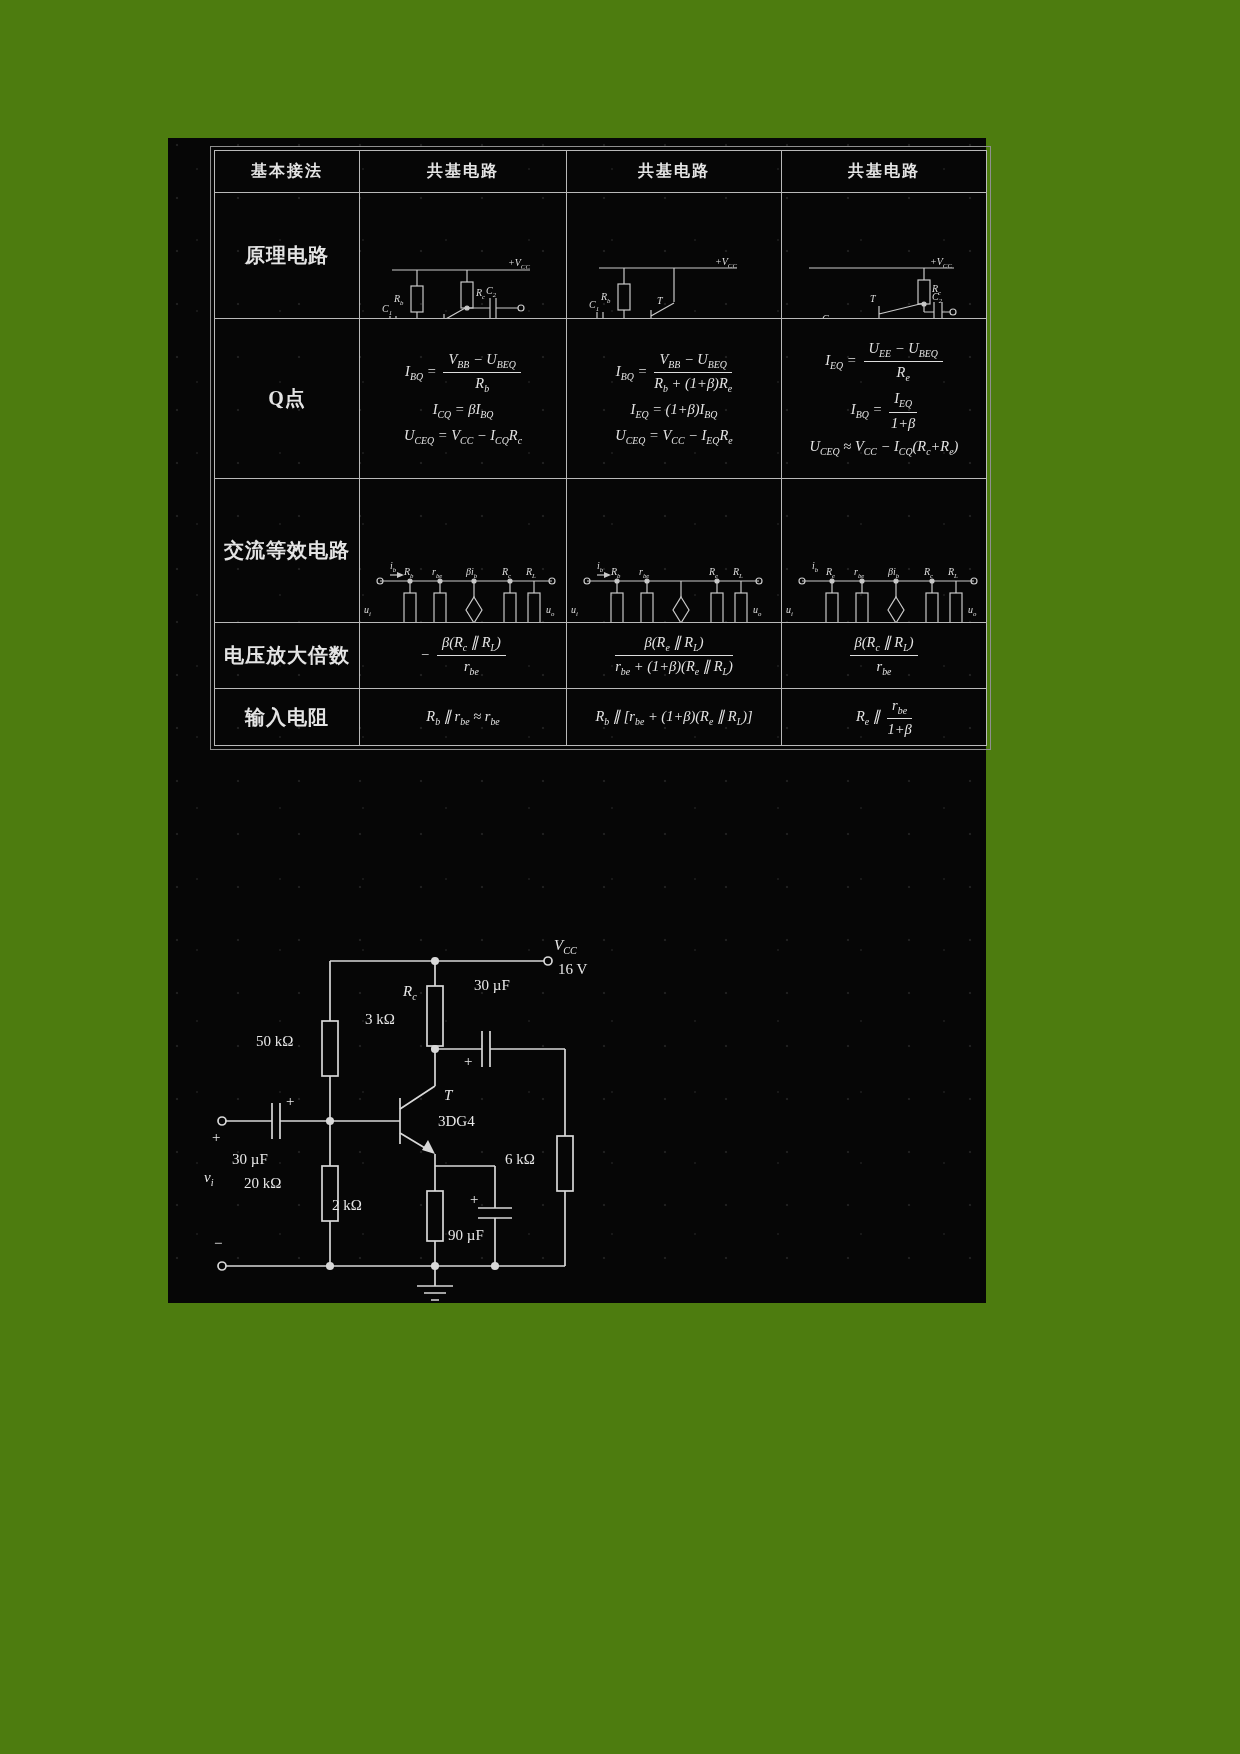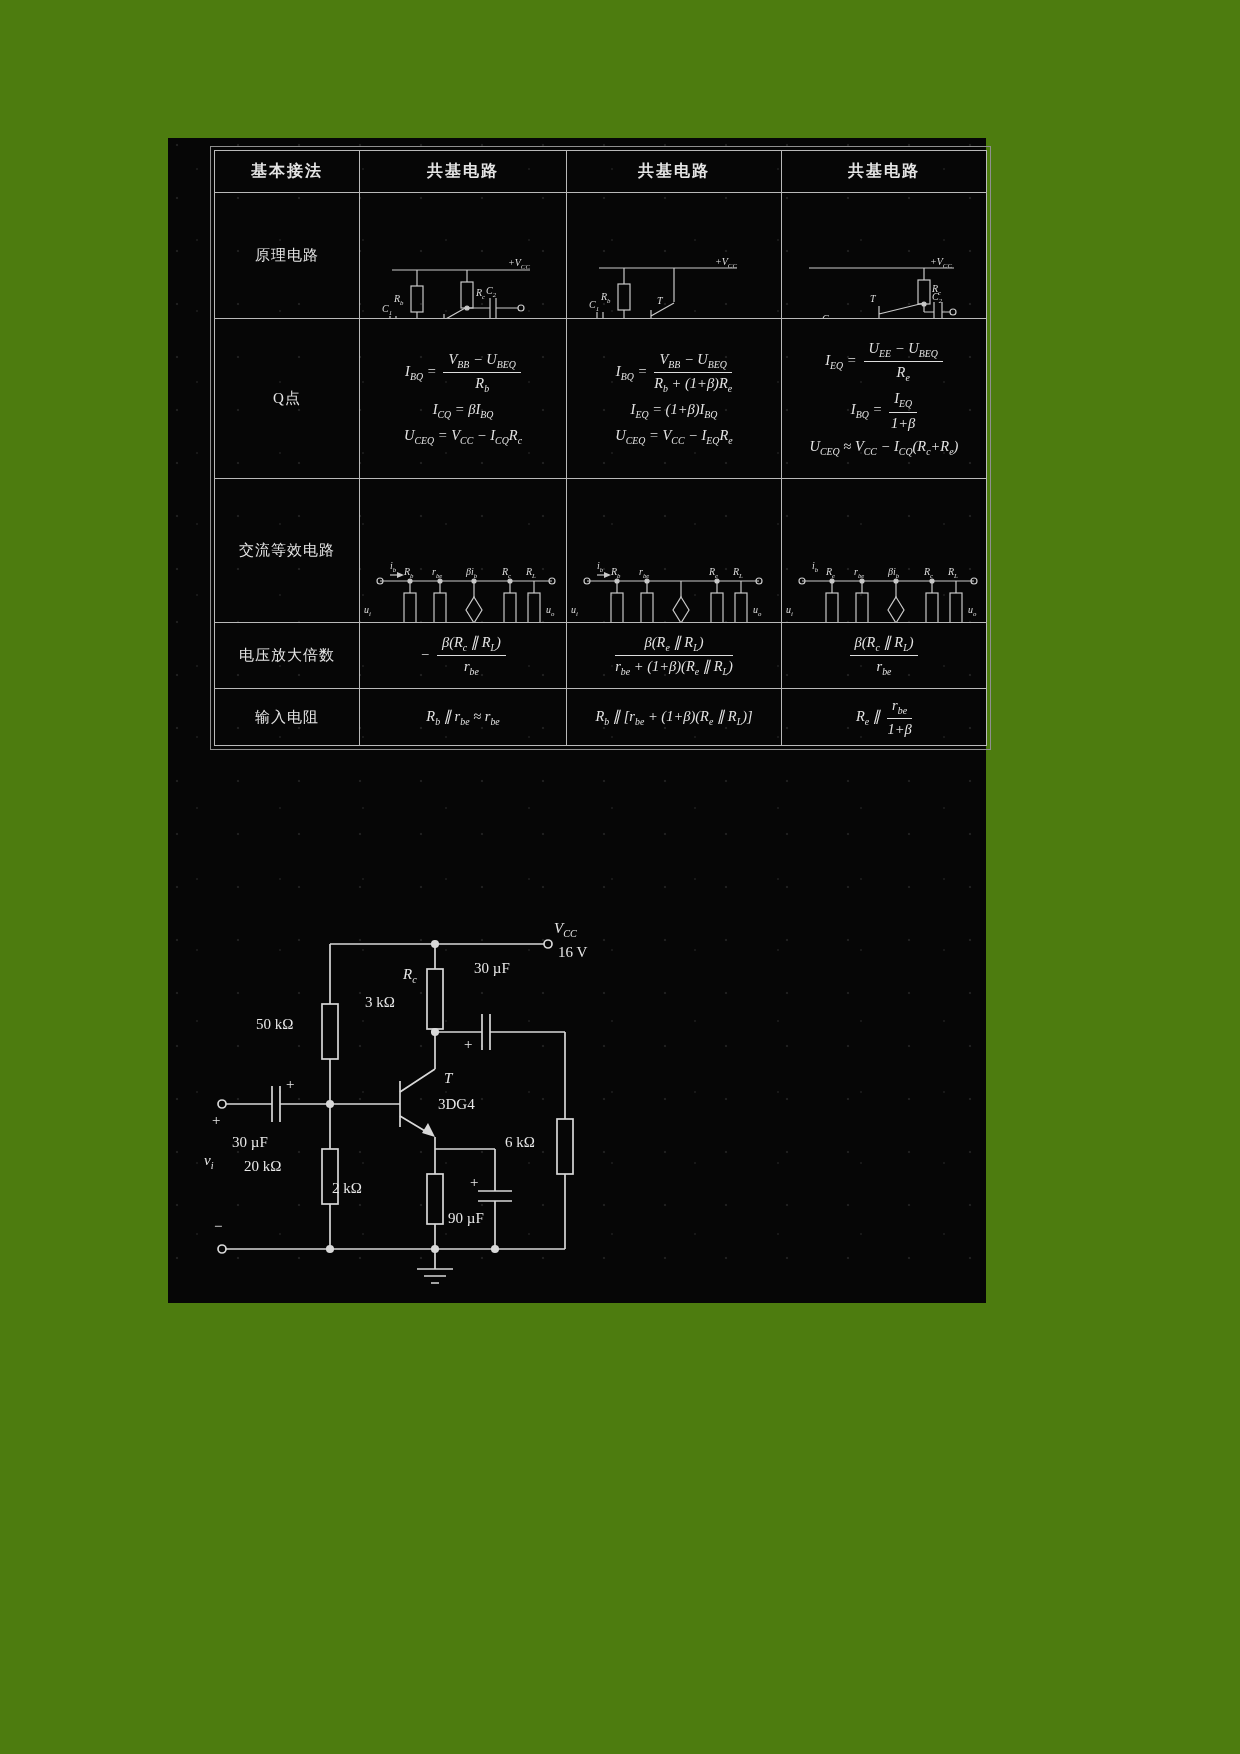--- a/index.html
+++ b/index.html
@@ -9,33 +9,33 @@
         background-image:
           radial-gradient(circle at 9px 7px, rgba(255,255,255,0.10) 1px, transparent 1.6px),
           radial-gradient(circle at 29px 31px, rgba(255,255,255,0.07) 1px, transparent 1.5px),
           radial-gradient(circle at 51px 17px, rgba(255,255,255,0.05) 1px, transparent 1.4px);
         background-size:61px 53px, 83px 71px, 47px 89px;}
   table.cmp{position:absolute;left:46px;top:12px;width:772px;border-collapse:collapse;
         table-layout:fixed;outline:1px solid #8f8f8f;outline-offset:3px;}
   table.cmp td, table.cmp th{border:1px solid #b9b9b9;color:#e4e4e4;vertical-align:middle;
         text-align:center;padding:2px;overflow:hidden;}
   th.hdr{font-size:16px;font-weight:bold;letter-spacing:2px;}
-  th.rowlab{font-size:15px;font-weight:normal;letter-spacing:1px;}
+  th.rowlab{font-size:20px;font-weight:bold;letter-spacing:1px;}
   td.formula{font-style:italic;font-size:14.5px;}
   .fline{margin:5px 0;line-height:1.25;}
   .frac{display:inline-block;vertical-align:middle;text-align:center;}
   .frac .num{display:block;border-bottom:1.3px solid #ddd;padding:0 5px 1px;}
   .frac .den{display:block;padding-top:1px;}
   .lhs{margin-right:7px;}
   sub{font-size:0.68em;}
   .schwrap{position:relative;width:100%;height:100%;}
   .schwrap svg{position:absolute;left:0;top:0;}
   .slabel{position:absolute;font-size:10px;font-style:italic;color:#dedede;line-height:1;
         white-space:nowrap;}
-  .circuit{position:absolute;left:-8px;top:681px;width:420px;height:490px;}
+  .circuit{position:absolute;left:-8px;top:698px;width:420px;height:490px;}
   .circuit svg{position:absolute;left:0;top:0;}
   .clabel{position:absolute;font-size:15px;color:#e8e8e8;line-height:1;white-space:nowrap;}
   .clabel.it{font-style:italic;}
 </style>
 </head>
 <body>
 
 <div class="page">
   <div class="scan">
 

